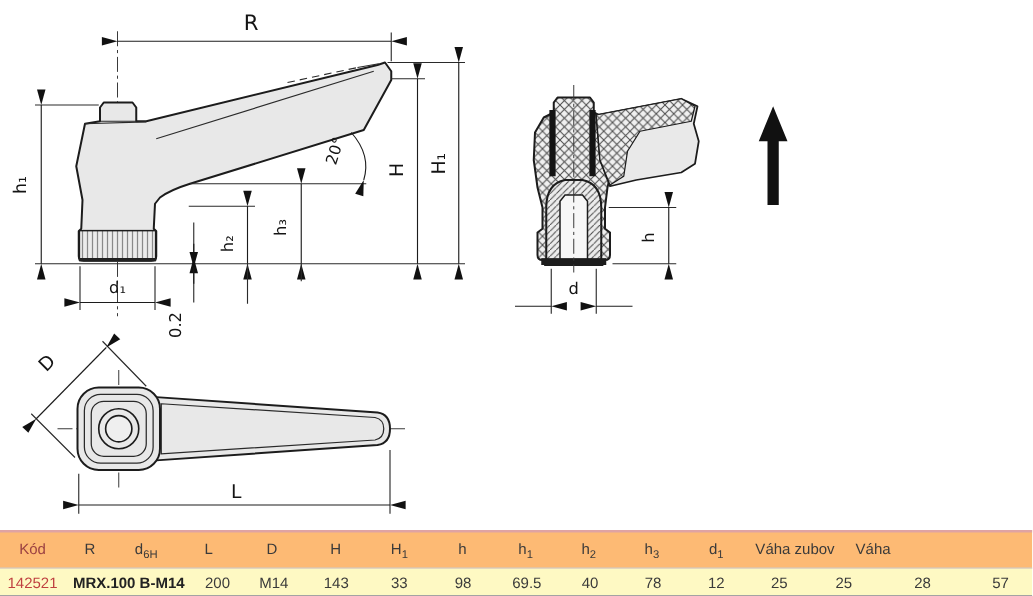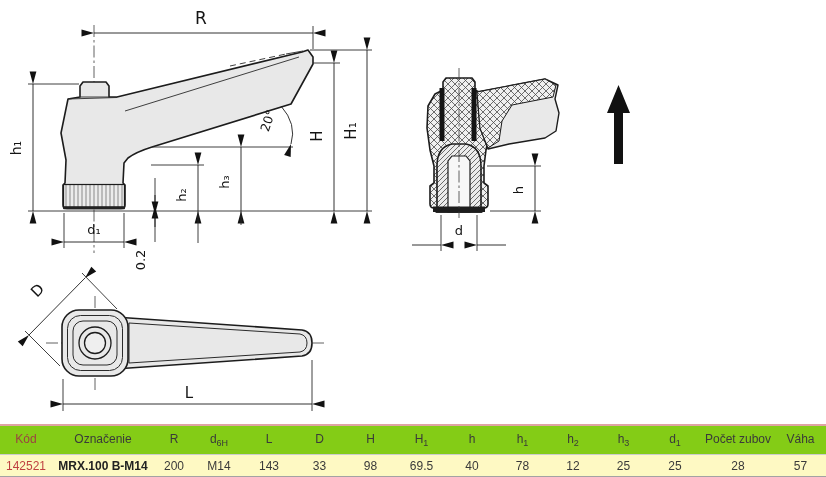--- a/index.html
+++ b/index.html
@@ -10,21 +10,21 @@
   .outline{fill:#e8e8e8;stroke:#1c1c1c;stroke-width:1.6;stroke-linejoin:round;}
   .thin{fill:none;stroke:#2a2a2a;stroke-width:0.9;}
   .dashedl{fill:none;stroke:#2a2a2a;stroke-width:0.9;stroke-dasharray:6 4;}
   .center{fill:none;stroke:#3a3a3a;stroke-width:0.8;stroke-dasharray:12 3 2.5 3;}
   .dim{fill:none;stroke:#1c1c1c;stroke-width:0.9;}
   .dim2{marker-start:url(#arr);marker-end:url(#arr);}
   .dim1{marker-end:url(#arr);}
   .inner{fill:none;stroke:#2a2a2a;stroke-width:1;}
   
   .spec-table{position:absolute;left:0;top:424px;width:826px;}
-  .thead{display:flex;align-items:center;height:28px;background:#84cc16;
+  .thead{display:flex;align-items:center;height:28px;background:#fdba74;
          border-top:2px solid #dfa3a3;border-bottom:1px solid #cccccc;}
   .trow{display:flex;align-items:center;height:21px;background:#fef9c3;
         border-bottom:4px solid #a3a3a3;}
   .cell{text-align:center;font-size:12px;color:#3a3a3a;white-space:nowrap;overflow:hidden;}
   .cell sub{font-size:9px;}
   .c0{width:52px}.c1{width:102px}.c2{width:40px}.c3{width:50px}.c4{width:50px}
   .c5{width:51px}.c6{width:51px}.c7{width:51px}.c8{width:50px}.c9{width:51px}
   .c10{width:50px}.c11{width:51px}.c12{width:52px}.c13{width:74px}.c14{width:51px}
   .th-kod{color:#9c4242;}
   .code{color:#bf4040;}
@@ -158,33 +158,32 @@
 
       <path class="thin" d="M82,273 L117,309 M25,331 L60,366"></path>
       <path class="dim dim2" d="M29,335 L85,278"></path>
       <text transform="translate(41,294) rotate(-45)" font-size="15" text-anchor="middle">D</text>
     </g>
   </svg>
 
   <div class="spec-table">
     <div class="thead">
       <div class="cell c0 th-kod"><span>Kód</span><sub></sub></div>
-      <div class="cell c1"><span>Označenie</span><sub></sub></div>
       <div class="cell c2"><span>R</span><sub></sub></div>
       <div class="cell c3"><span>d</span><sub>6H</sub></div>
       <div class="cell c4"><span>L</span><sub></sub></div>
       <div class="cell c5"><span>D</span><sub></sub></div>
       <div class="cell c6"><span>H</span><sub></sub></div>
       <div class="cell c7"><span>H</span><sub>1</sub></div>
       <div class="cell c8"><span>h</span><sub></sub></div>
       <div class="cell c9"><span>h</span><sub>1</sub></div>
       <div class="cell c10"><span>h</span><sub>2</sub></div>
       <div class="cell c11"><span>h</span><sub>3</sub></div>
       <div class="cell c12"><span>d</span><sub>1</sub></div>
-      <div class="cell c13"><span>Počet zubov</span><sub></sub></div>
+      <div class="cell c13"><span>Váha zubov</span><sub></sub></div>
       <div class="cell c14"><span>Váha</span><sub></sub></div>
     </div>
     <div class="trow">
       <div class="cell c0 code">142521</div>
       <div class="cell c1 desig">MRX.100 B-M14</div>
       <div class="cell c2">200</div>
       <div class="cell c3">M14</div>
       <div class="cell c4">143</div>
       <div class="cell c5">33</div>
       <div class="cell c6">98</div>

